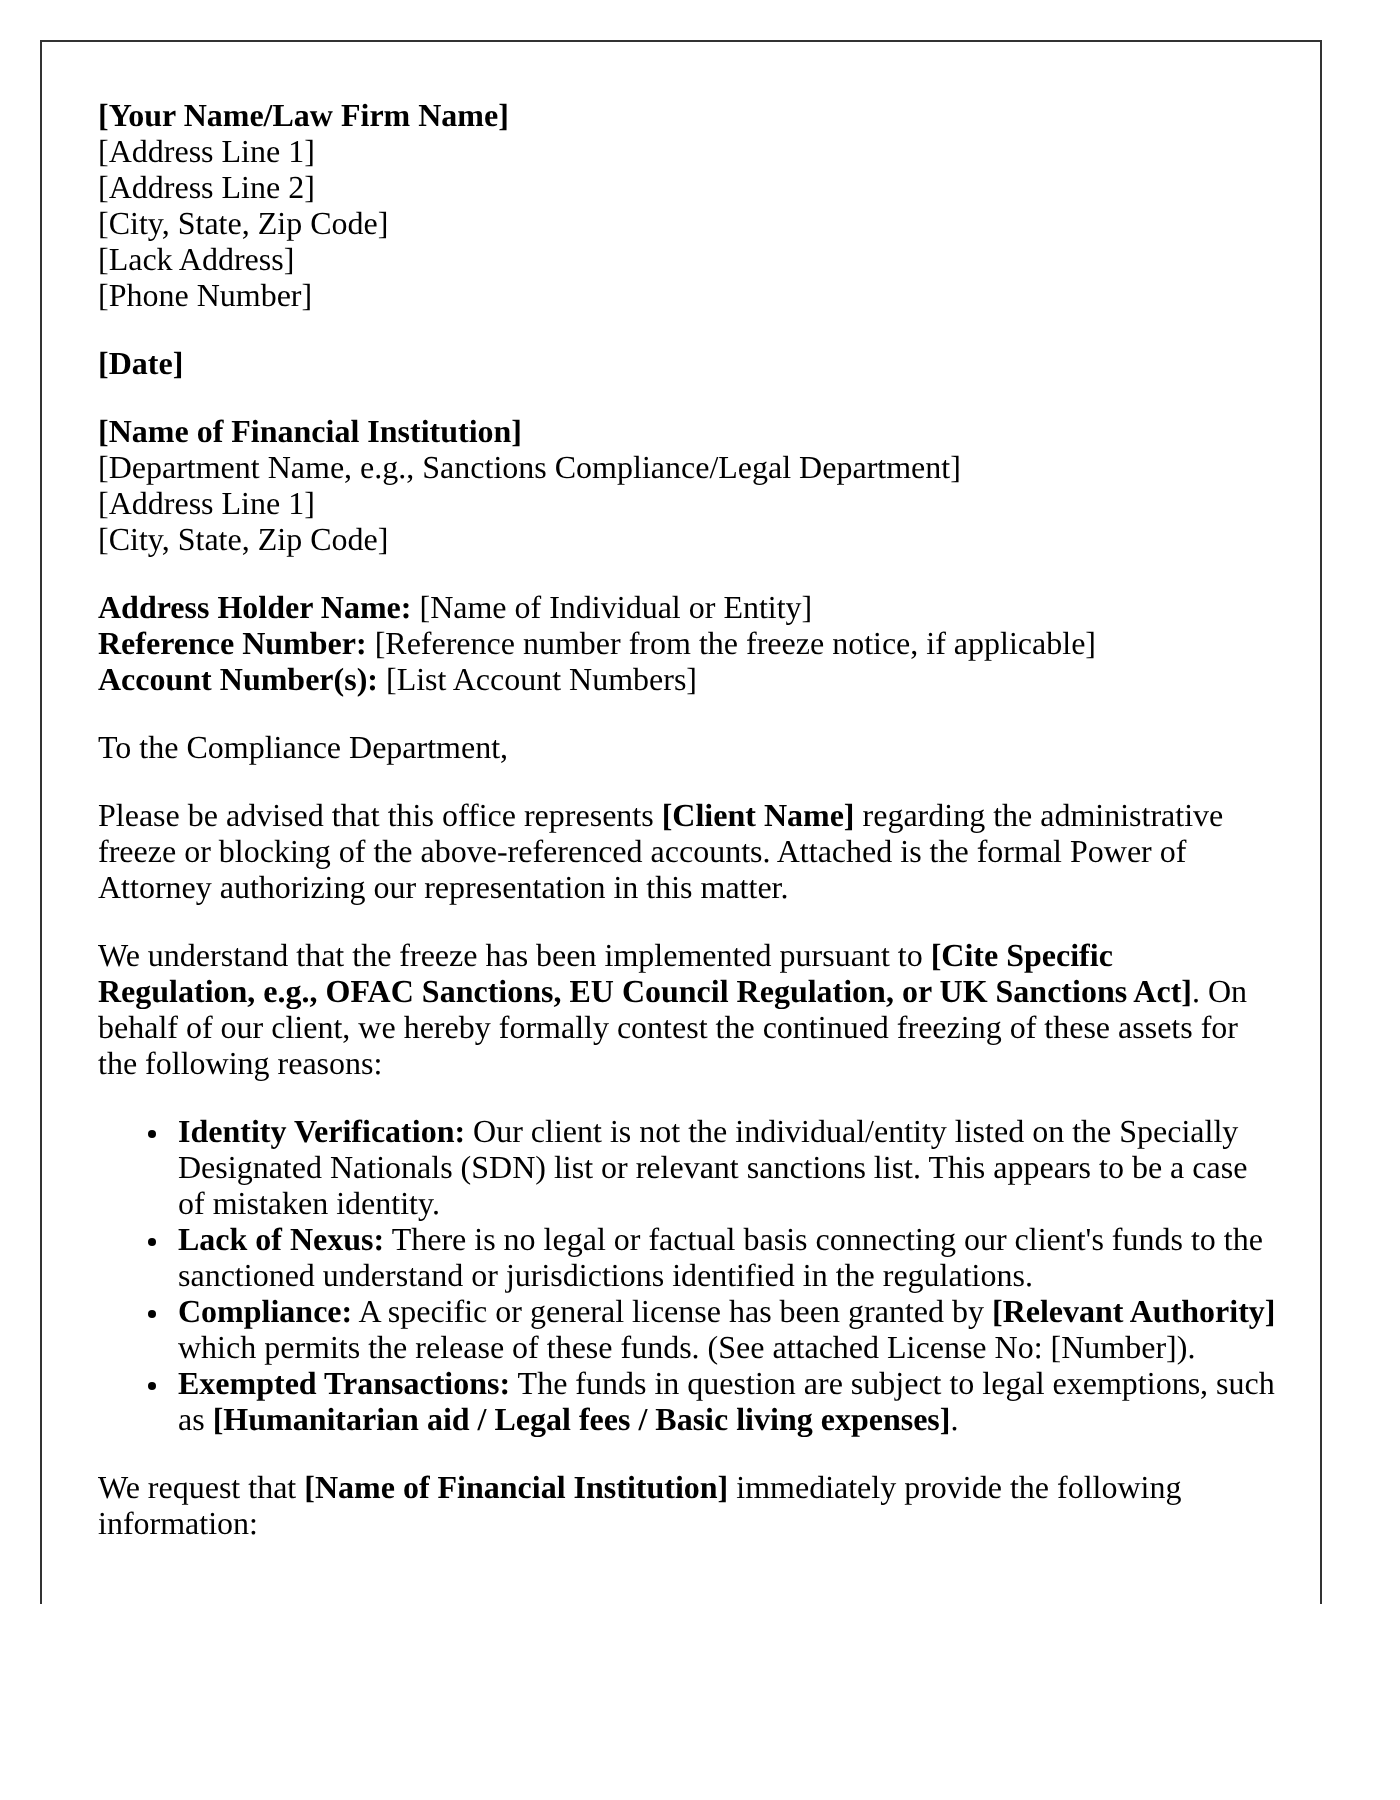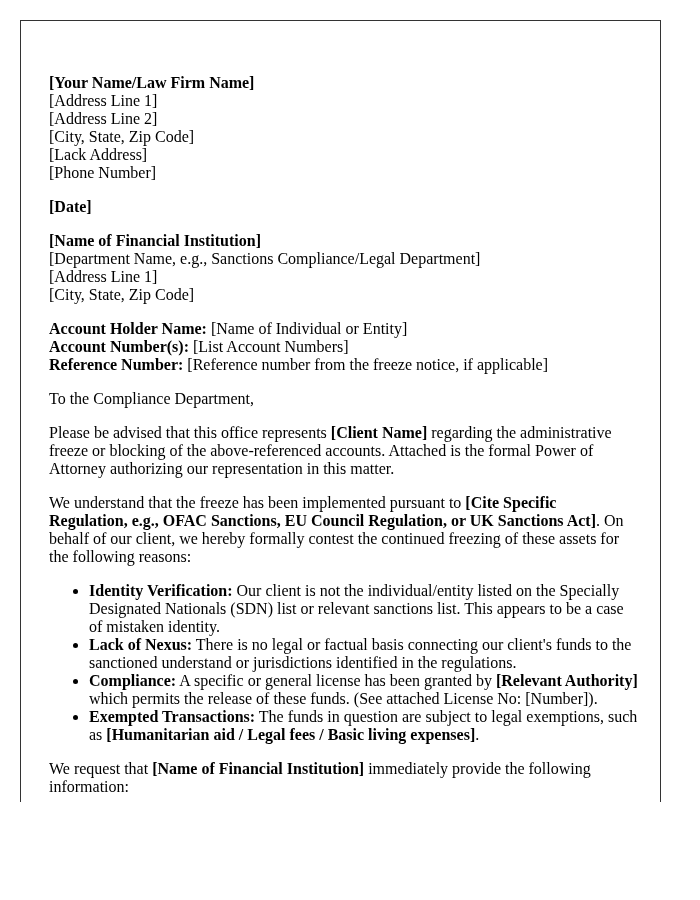--- a/index.html
+++ b/index.html
@@ -27,21 +27,20 @@
     border-left: 1px solid #333333;
     border-right: 1px solid #333333;
     box-sizing: border-box;
     overflow: hidden;
   }
   .content {
     position: absolute;
     left: 28px;
     top: 29px;
     width: 590px;
-    margin-top: 24px;
   }
   .block { margin: 0 0 16px 0; }
   .line { display: block; white-space: nowrap; }
   b { font-weight: bold; }
   p { margin: 0 0 16px 0; }
   ul {
     margin: 0 0 16px 0;
     padding-left: 40px;
   }
   ul li {
@@ -69,23 +68,23 @@
     </div>
 
     <div class="block">
       <b class="line">[Name of Financial Institution]</b>
       <span class="line">[Department Name, e.g., Sanctions Compliance/Legal Department]</span>
       <span class="line">[Address Line 1]</span>
       <span class="line">[City, State, Zip Code]</span>
     </div>
 
     <div class="block">
-      <span class="line"><b>Account Holder Name:</b><span> [Name of Individual or Entity]</span></span>
+      <span class="line"><b>Address Holder Name:</b><span> [Name of Individual or Entity]</span></span>
+      <span class="line"><b>Reference Number:</b><span> [Reference number from the freeze notice, if applicable]</span></span>
       <span class="line"><b>Account Number(s):</b><span> [List Account Numbers]</span></span>
-      <span class="line"><b>Reference Number:</b><span> [Reference number from the freeze notice, if applicable]</span></span>
     </div>
 
     <p>To the Compliance Department,</p>
 
     <p><span>Please be advised that this office represents </span><b>[Client Name]</b><span> regarding the administrative freeze or blocking of the above-referenced accounts. Attached is the formal Power of Attorney authorizing our representation in this matter.</span></p>
 
     <p><span>We understand that the freeze has been implemented pursuant to </span><b>[Cite Specific Regulation, e.g., OFAC Sanctions, EU Council Regulation, or UK Sanctions Act]</b><span>. On behalf of our client, we hereby formally contest the continued freezing of these assets for the following reasons:</span></p>
 
     <ul>
       <li><b>Identity Verification:</b><span> Our client is not the individual/entity listed on the Specially Designated Nationals (SDN) list or relevant sanctions list. This appears to be a case of mistaken identity.</span></li>

